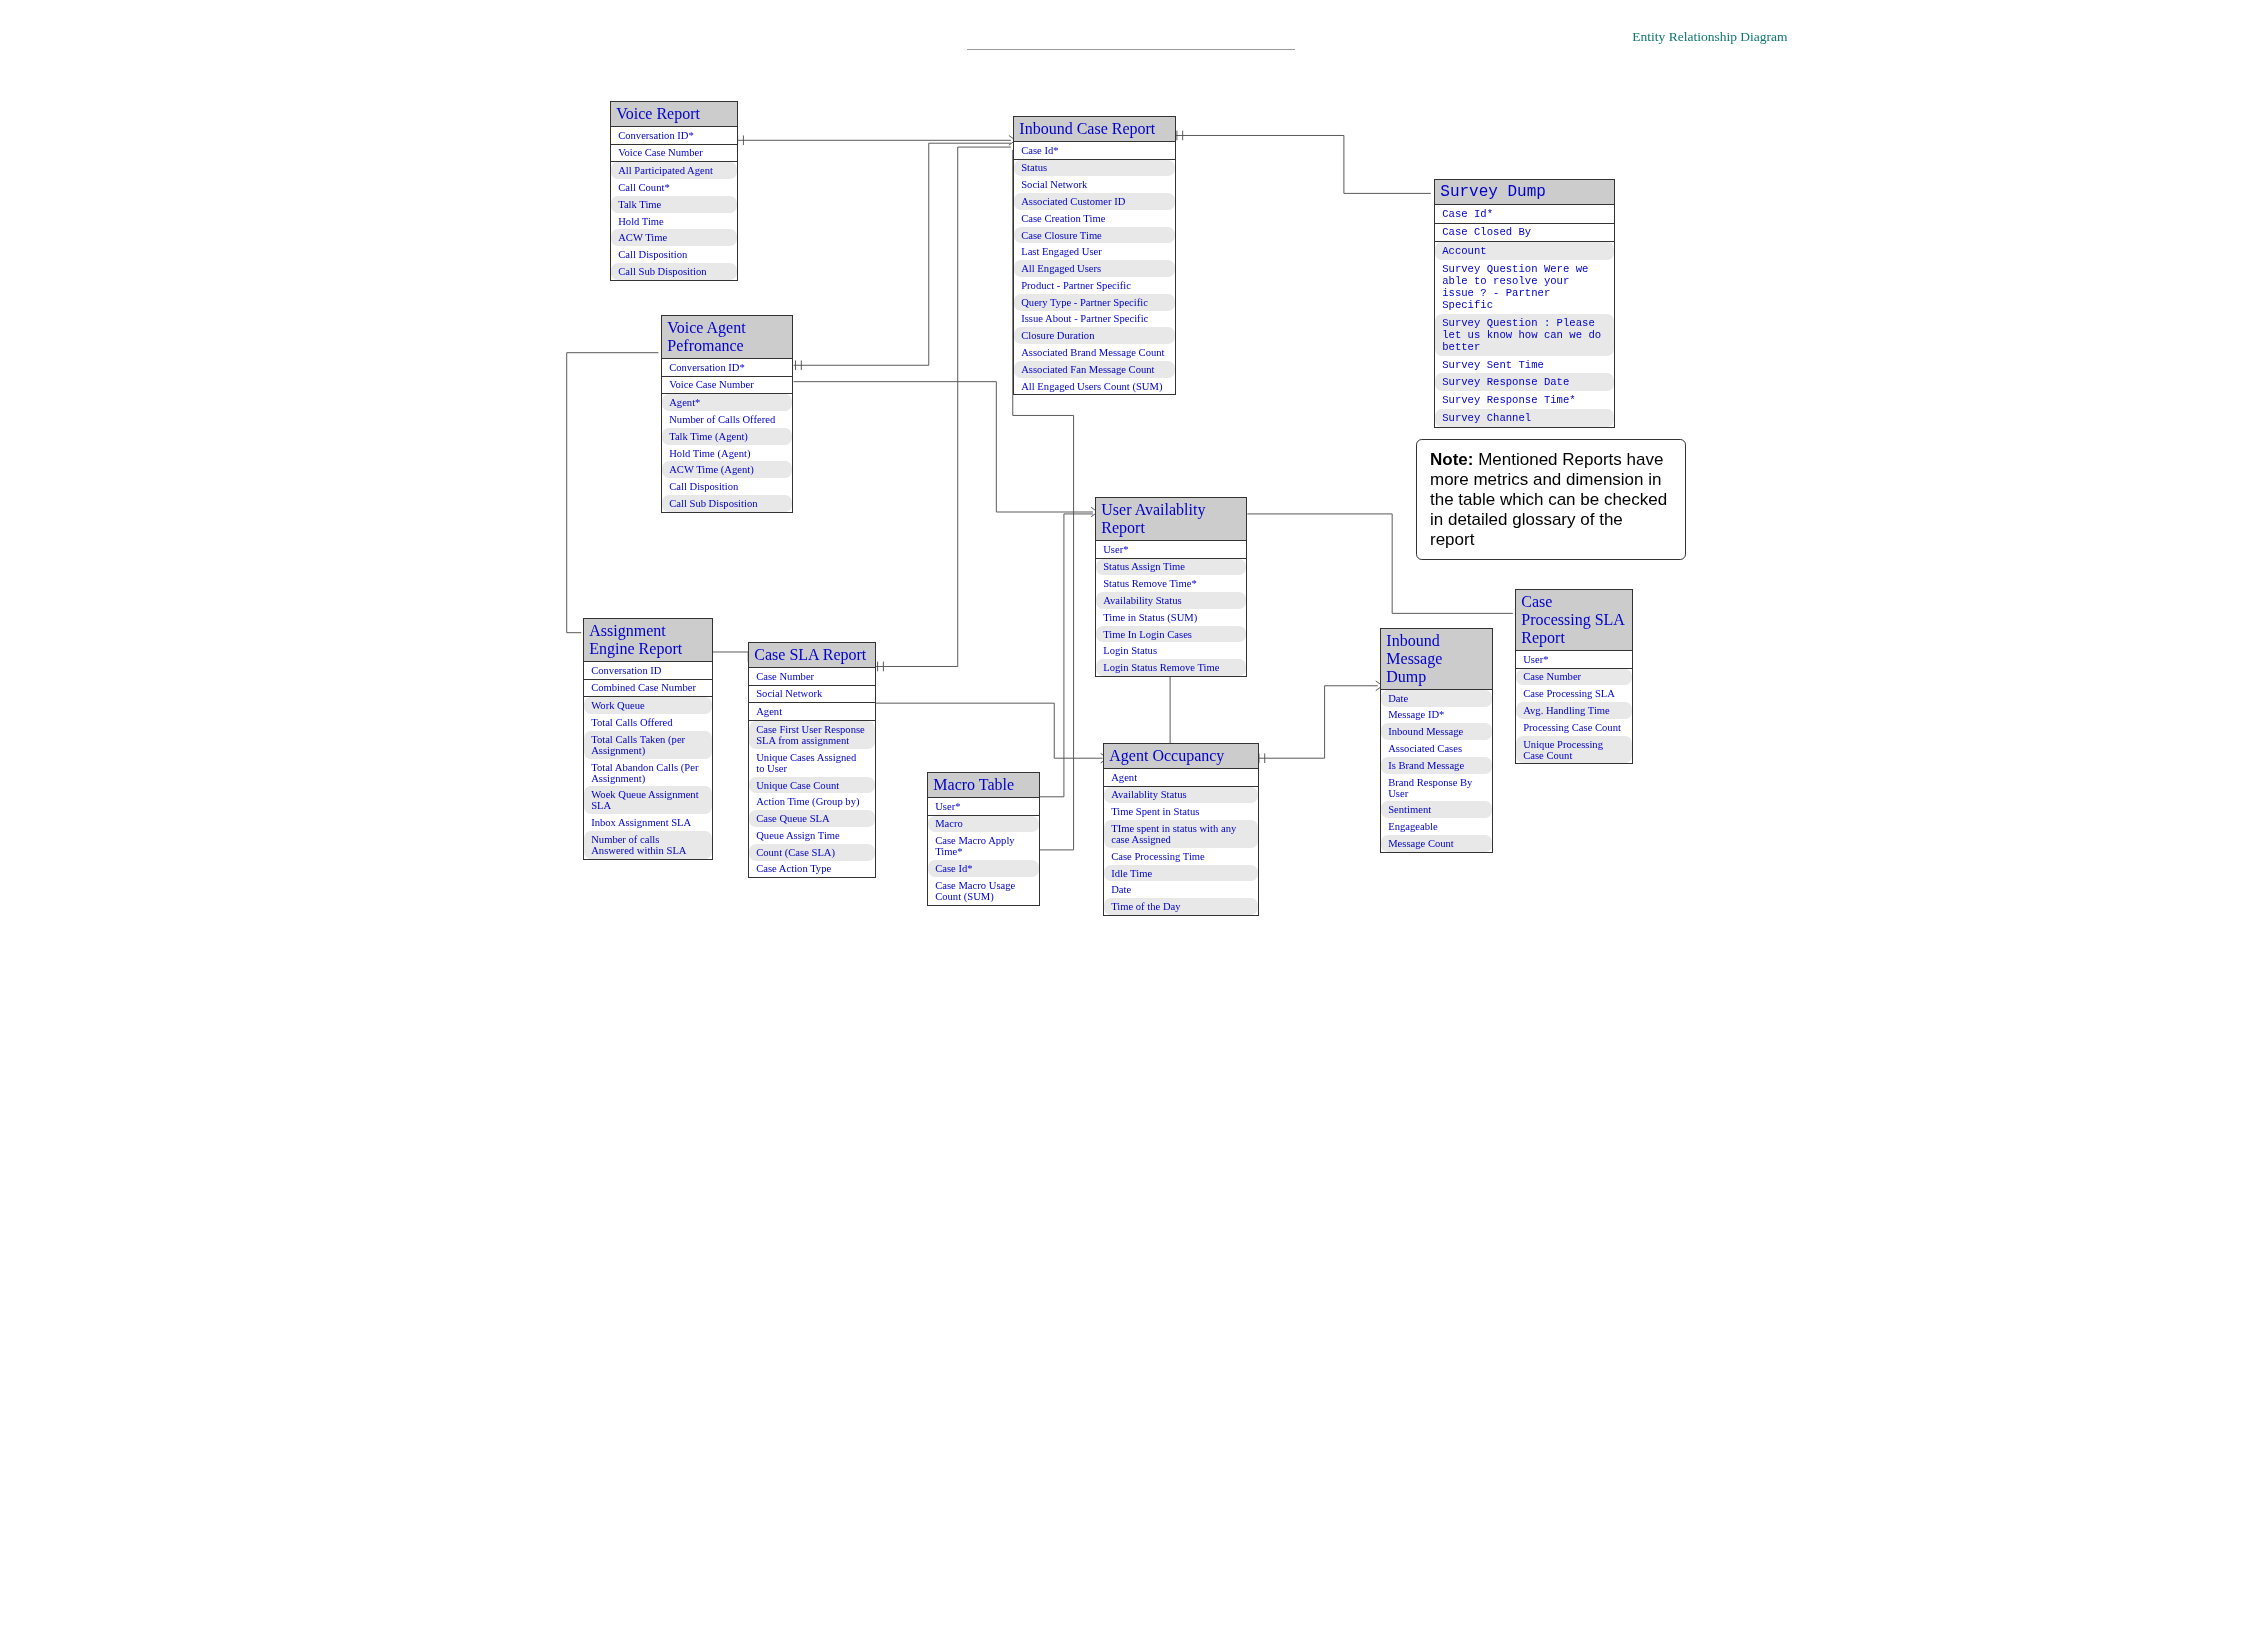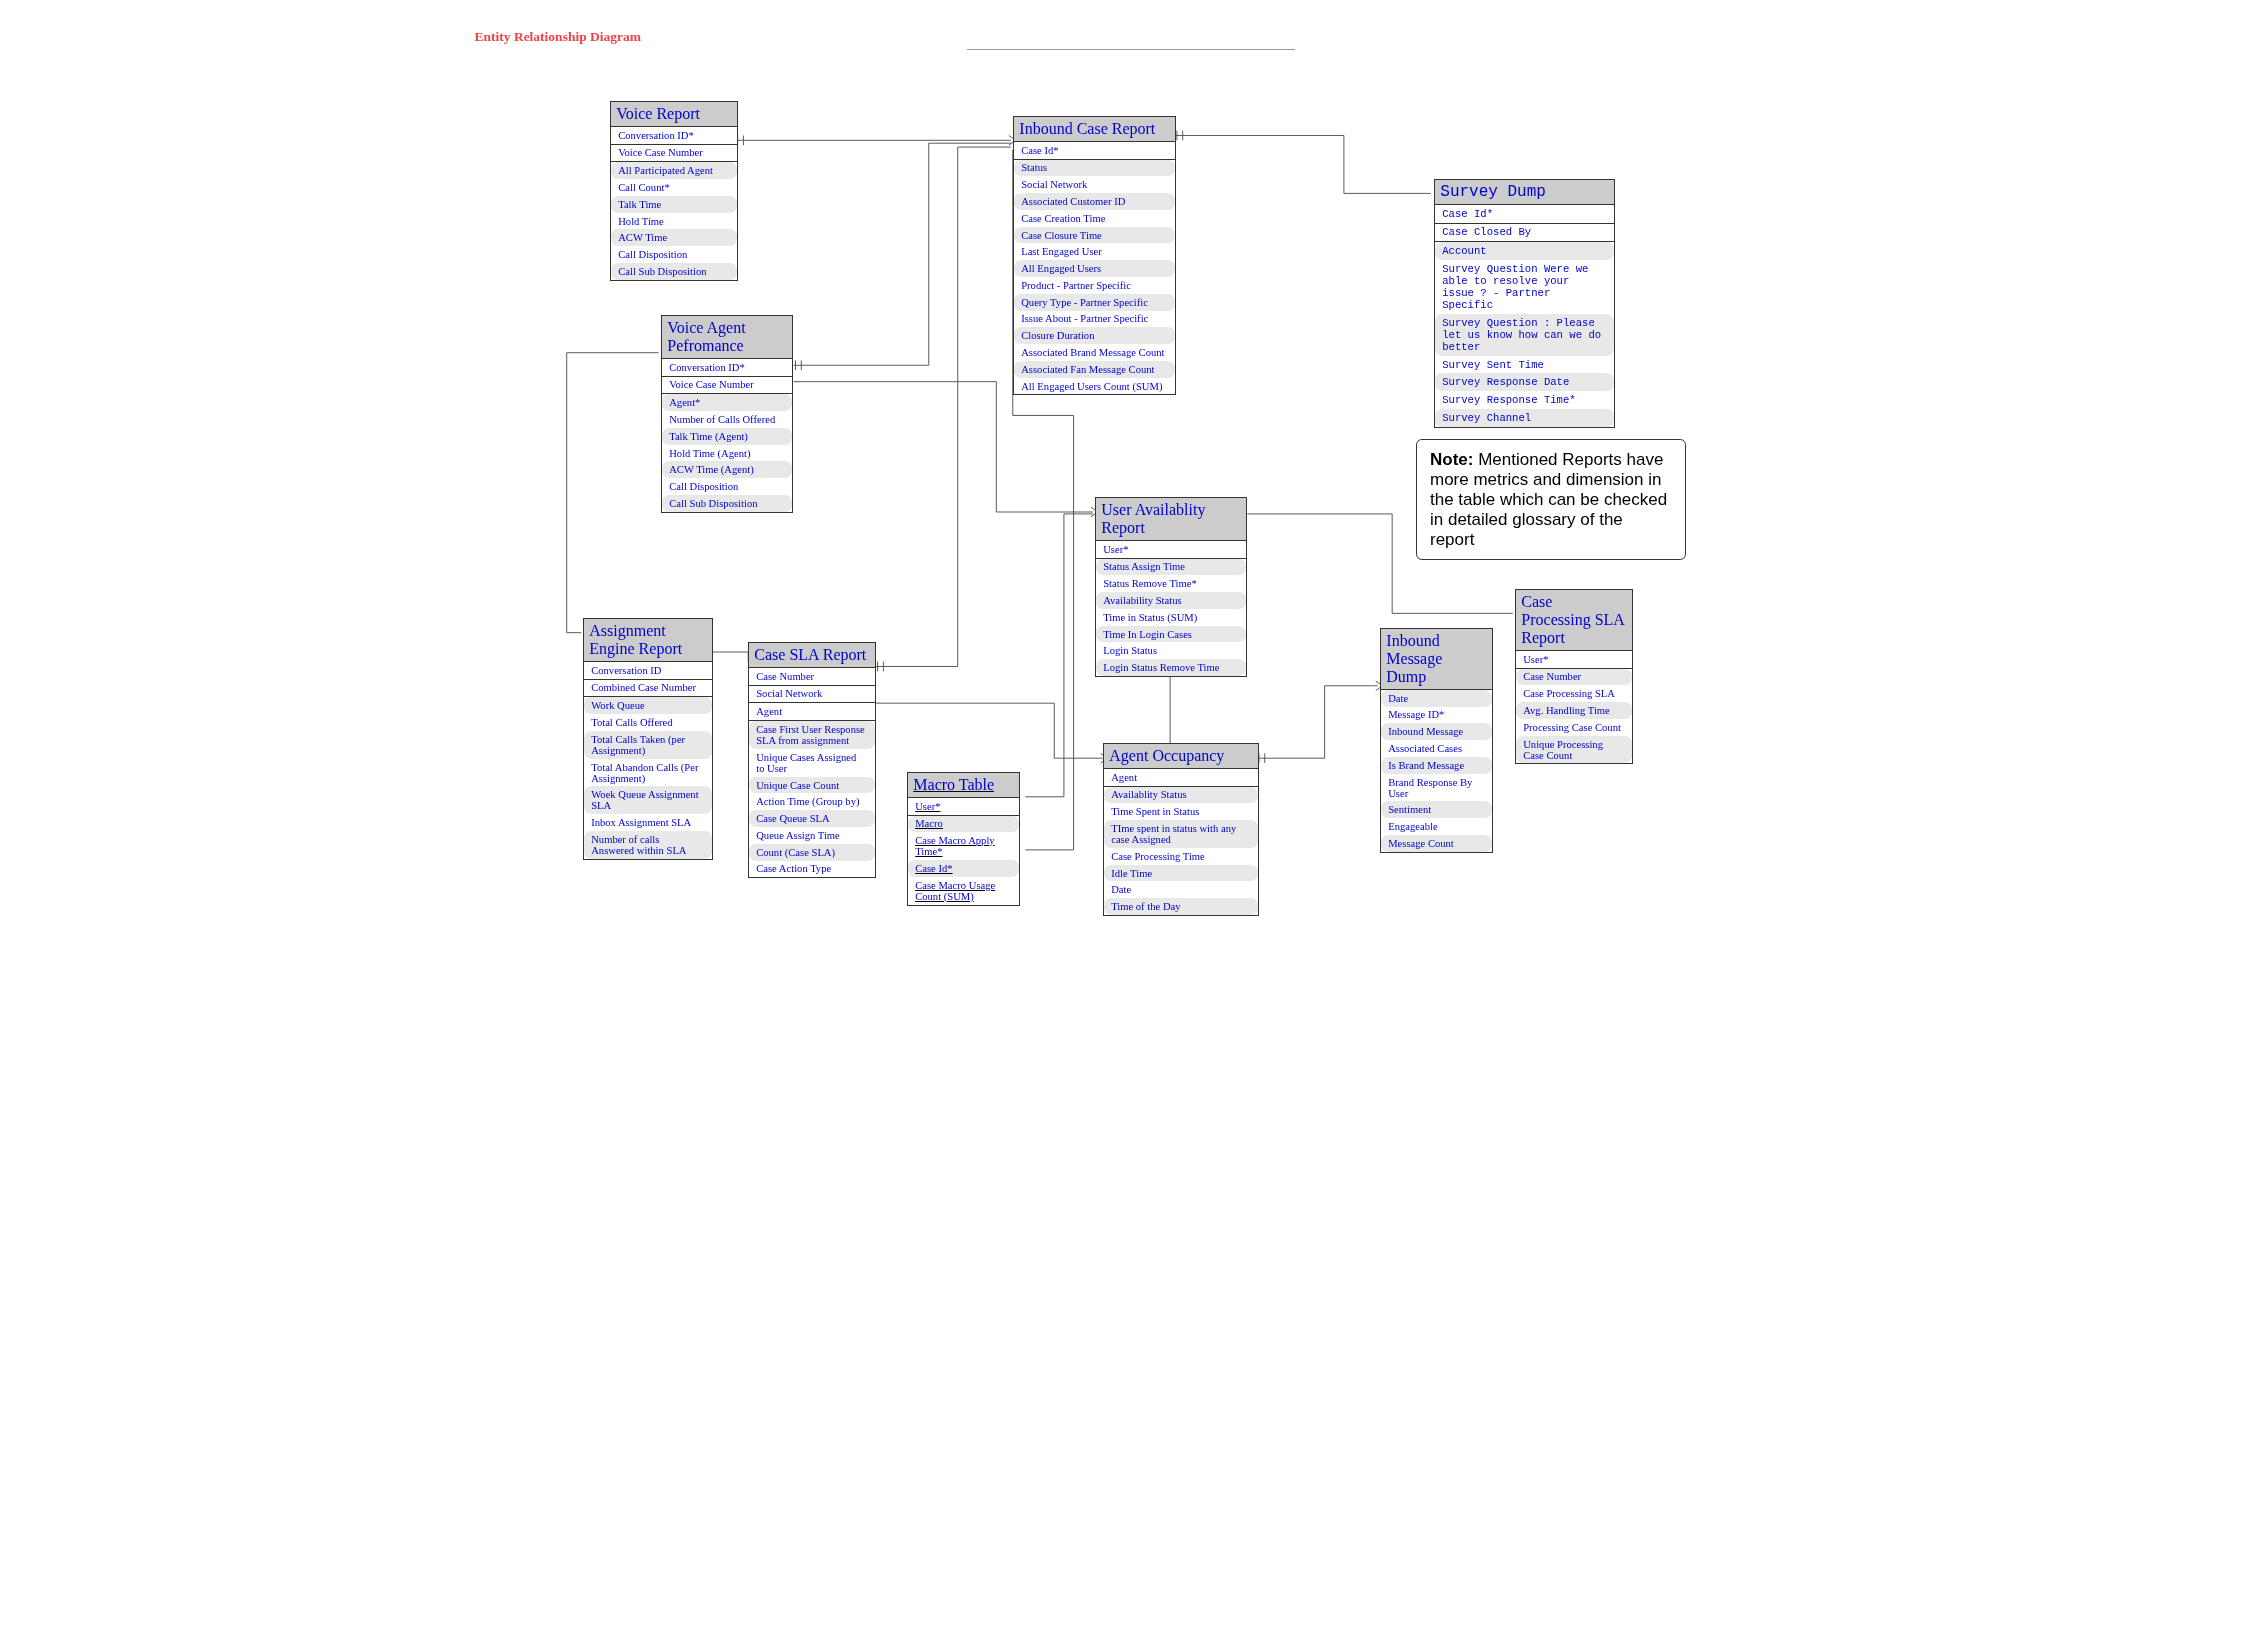--- a/index.html
+++ b/index.html
@@ -8,23 +8,23 @@
     margin: 0;
     padding: 19.3px;
   }
   .canvas {
     position: relative;
     width: 1313px;
     height: 966px;
     margin: 0 auto;
   }
   .title {
-    text-align: left;
-    color: #ef4444;
-    font-weight: bold;
+    text-align: right;
+    color: #0f766e;
+    font-weight: normal;
     font-size: 13.5px;
     margin: 9.7px 0 3.9px;
   }
   .title-underline {
     width: 328px;
     height: 1px;
     background: #999;
     margin: 3.9px auto 19.3px;
   }
   .entity {
@@ -199,21 +199,21 @@
     <div class="entity-row key">User*</div>
     <div class="entity-row alt">Status Assign Time</div>
     <div class="entity-row">Status Remove Time*</div>
     <div class="entity-row alt">Availability Status</div>
     <div class="entity-row">Time in   Status (SUM)</div>
     <div class="entity-row alt">Time In Login Cases</div>
     <div class="entity-row">Login Status</div>
     <div class="entity-row alt">Login Status Remove Time</div>
   </div>
 
-  <div class="entity" style="left:432px; top:743px; width:111px;text-decoration:underline;">
+  <div class="entity" style="left:452px; top:743px; width:111px;">
     <div class="entity-header">Macro Table</div>
     <div class="entity-row key">User*</div>
     <div class="entity-row alt">Macro</div>
     <div class="entity-row">Case Macro Apply Time*</div>
     <div class="entity-row alt">Case Id*</div>
     <div class="entity-row">Case Macro   Usage Count (SUM)</div>
   </div>
 
   <div class="entity" style="left:628px; top:714px; width:154px;">
     <div class="entity-header">Agent Occupancy</div>

